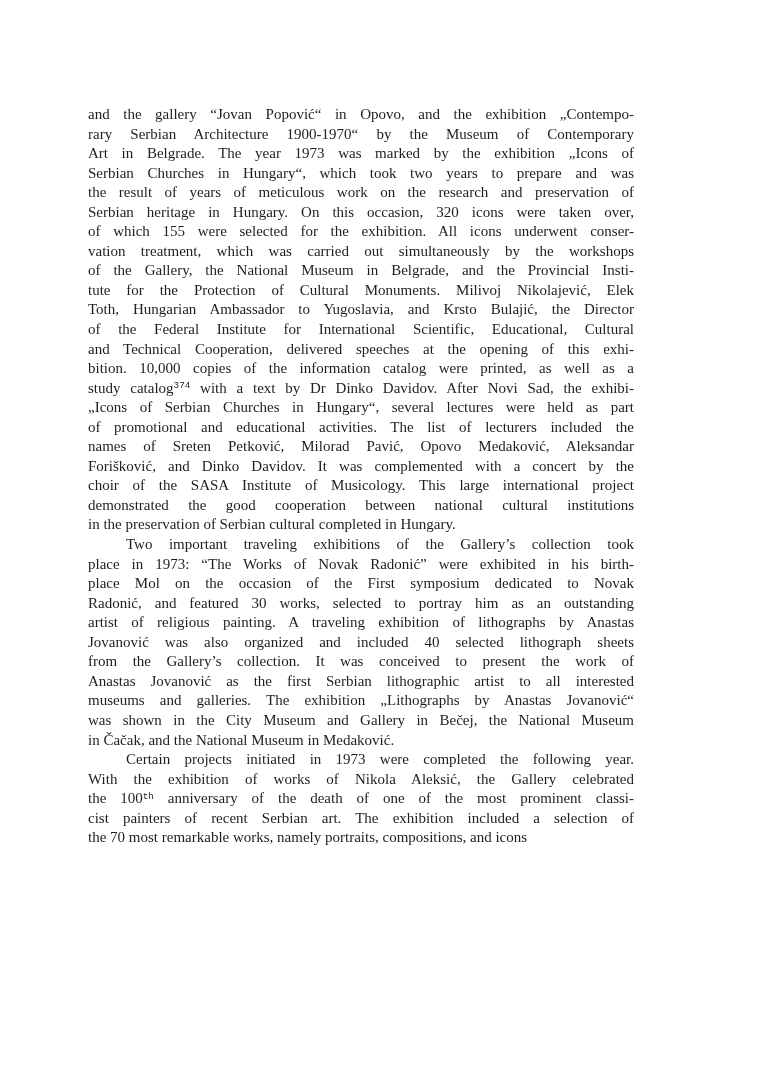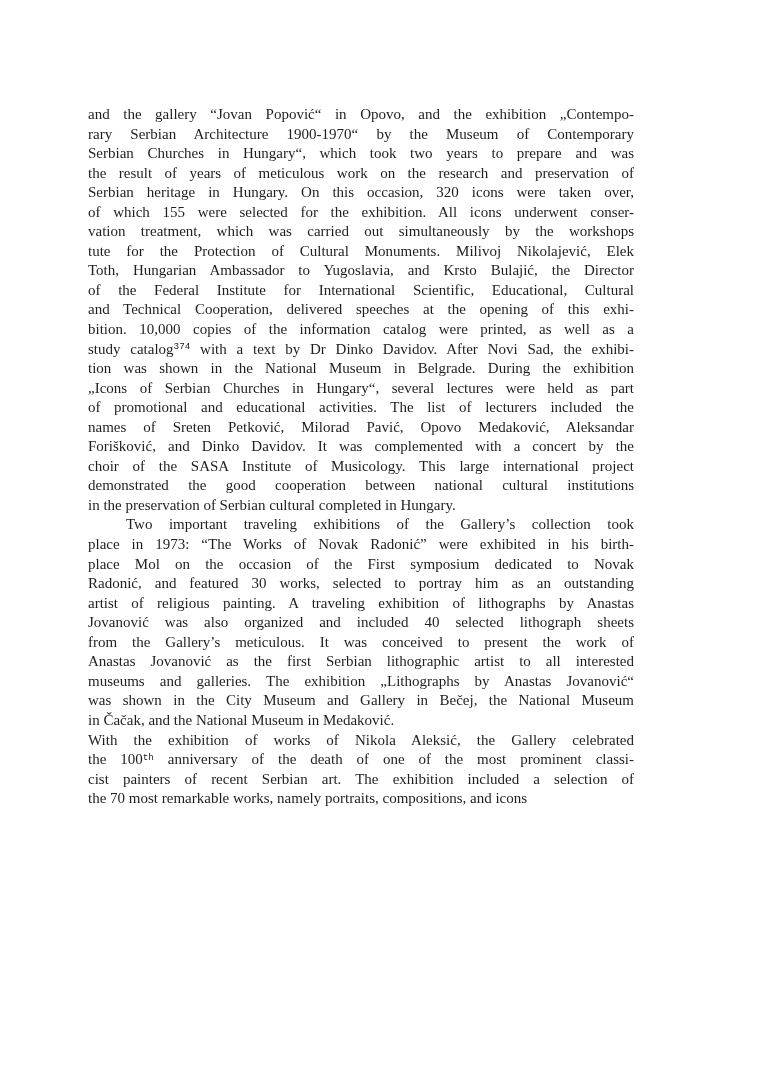--- a/index.html
+++ b/index.html
@@ -67,54 +67,56 @@
   }
 </style>
 </head>
 <body>
 
 <div class="page">
   <div class="body-text" id="body-text">
       <div>
         <div class="line">and the gallery “Jovan Popović“ in Opovo, and the exhibition „Contempo-</div>
         <div class="line">rary Serbian Architecture 1900-1970“ by the Museum of Contemporary</div>
+        <div class="line">Art in Belgrade. The year 1973 was marked by the exhibition „Icons of</div>
         <div class="line">Serbian Churches in Hungary“, which took two years to prepare and was</div>
         <div class="line">the result of years of meticulous work on the research and preservation of</div>
         <div class="line">Serbian heritage in Hungary. On this occasion, 320 icons were taken over,</div>
         <div class="line">of which 155 were selected for the exhibition. All icons underwent conser-</div>
         <div class="line">vation treatment, which was carried out simultaneously by the workshops</div>
+        <div class="line">of the Gallery, the National Museum in Belgrade, and the Provincial Insti-</div>
         <div class="line">tute for the Protection of Cultural Monuments. Milivoj Nikolajević, Elek</div>
         <div class="line">Toth, Hungarian Ambassador to Yugoslavia, and Krsto Bulajić, the Director</div>
         <div class="line">of the Federal Institute for International Scientific, Educational, Cultural</div>
         <div class="line">and Technical Cooperation, delivered speeches at the opening of this exhi-</div>
         <div class="line">bition. 10,000 copies of the information catalog were printed, as well as a</div>
         <div class="line">study catalog<sup>374</sup> with a text by Dr Dinko Davidov. After Novi Sad, the exhibi-</div>
-        <div class="line">tion was shown in the National Museum in Belgrade. During the exhibition</div>
         <div class="line">„Icons of Serbian Churches in Hungary“, several lectures were held as part</div>
         <div class="line">of promotional and educational activities. The list of lecturers included the</div>
         <div class="line">names of Sreten Petković, Milorad Pavić, Opovo Medaković, Aleksandar</div>
         <div class="line">Forišković, and Dinko Davidov. It was complemented with a concert by the</div>
         <div class="line">choir of the SASA Institute of Musicology. This large international project</div>
         <div class="line">demonstrated the good cooperation between national cultural institutions</div>
         <div class="line last">in the preservation of Serbian cultural completed in Hungary.</div>
       </div>
       <div>
         <div class="line indent">Two important traveling exhibitions of the Gallery’s collection took</div>
         <div class="line">place in 1973: “The Works of Novak Radonić” were exhibited in his birth-</div>
         <div class="line">place Mol on the occasion of the First symposium dedicated to Novak</div>
         <div class="line">Radonić, and featured 30 works, selected to portray him as an outstanding</div>
         <div class="line">artist of religious painting. A traveling exhibition of lithographs by Anastas</div>
         <div class="line">Jovanović was also organized and included 40 selected lithograph sheets</div>
-        <div class="line">from the Gallery’s meticulous. It was conceived to present the work of</div>
+        <div class="line">from the Gallery’s collection. It was conceived to present the work of</div>
         <div class="line">Anastas Jovanović as the first Serbian lithographic artist to all interested</div>
         <div class="line">museums and galleries. The exhibition „Lithographs by Anastas Jovanović“</div>
         <div class="line">was shown in the City Museum and Gallery in Bečej, the National Museum</div>
         <div class="line last">in Čačak, and the National Museum in Medaković.</div>
       </div>
       <div>
+        <div class="line indent">Certain projects initiated in 1973 were completed the following year.</div>
         <div class="line">With the exhibition of works of Nikola Aleksić, the Gallery celebrated</div>
         <div class="line">the 100<sup>th</sup> anniversary of the death of one of the most prominent classi-</div>
         <div class="line">cist painters of recent Serbian art. The exhibition included a selection of</div>
         <div class="line last">the 70 most remarkable works, namely portraits, compositions, and icons</div>
       </div>
     </div>
   <div class="footnote-area">
     <div class="fn-sep"></div>
     <div class="footnote" id="footnote">
         <div class="line last">Hungary], The Gallery of Matica Srpska, Novi Sad, 1973.</div>

